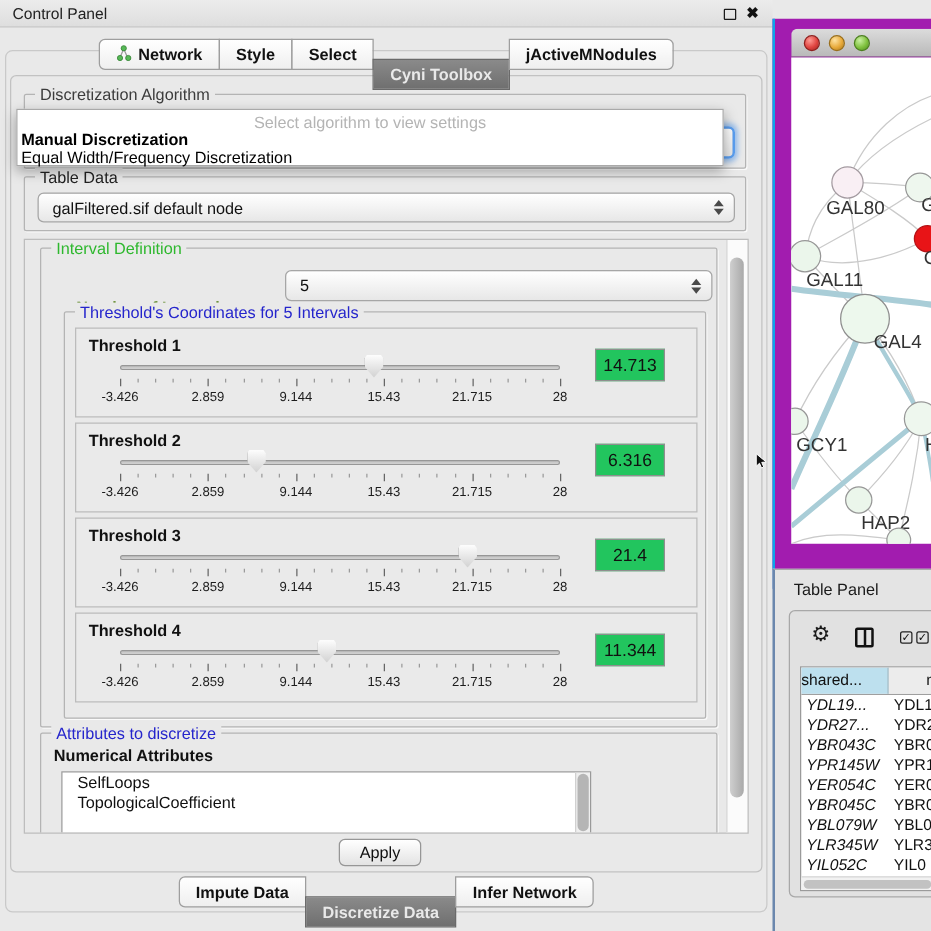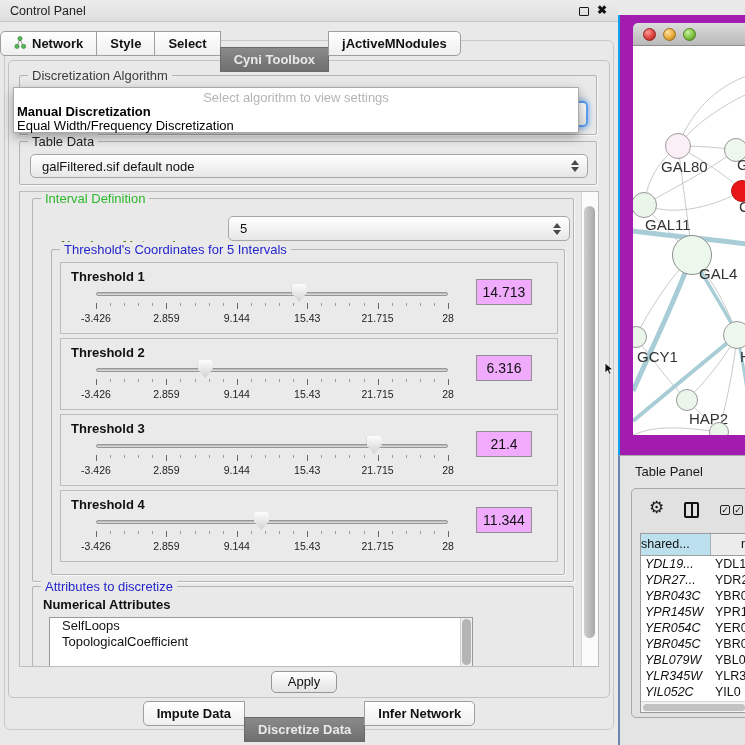--- a/index.html
+++ b/index.html
@@ -10,21 +10,21 @@
   .control-panel{position:absolute;left:0;top:0;width:618px;height:745px;background:#e9e9e9;}
   .cp-titlebar{position:absolute;left:0;top:0;width:618px;height:22px;background:linear-gradient(#ececec,#dedede);border-bottom:1px solid #c6c6c6;}
   .cp-title{position:absolute;left:10px;top:4px;font-size:12.5px;color:#222;}
   .cp-float{position:absolute;left:579px;top:7px;width:10px;height:9px;border:1.5px solid #1a1a1a;border-radius:1px;}
   .cp-close{position:absolute;left:597px;top:3px;font-size:12px;font-weight:bold;color:#111;}
 
   .cp-outer{position:absolute;left:4px;top:40px;width:610px;height:690px;border:1px solid #c9c9c9;border-radius:6px;background:#e9e9e9;}
   .cp-main{position:absolute;left:8px;top:60px;width:602px;height:638px;border:1px solid #c2c2c2;border-radius:5px;background:#e9e9e9;}
 
   
-  .tabstrip{position:absolute;left:0;top:31px;width:618px;height:25px;display:flex;z-index:20;}
+  .tabstrip{position:absolute;left:0;top:31px;width:618px;height:25px;display:flex;justify-content:center;z-index:20;}
   .tab{height:25px;padding:0 13px;display:flex;align-items:center;gap:5px;background:linear-gradient(#ffffff,#efefef);border:1px solid #9e9e9e;margin-left:-1px;font-size:13px;font-weight:600;color:#111;}
   .tab:first-child{border-radius:5px 0 0 5px;margin-left:0;}
   .tab:last-child{border-radius:0 5px 5px 0;}
   .tab.active{background:linear-gradient(#8a8a8a,#6f6f6f);color:#e9e9e9;border-color:#6a6a6a;margin-top:16px;}
 
   
   .group{position:absolute;border:1px solid #b4b4b4;border-radius:2px;box-shadow:inset 0 0 0 0 #fff,1px 1px 0 rgba(255,255,255,.75);}
   .group-label{position:absolute;top:-8px;left:8px;background:#e9e9e9;padding:0 4px;font-size:13px;line-height:15px;}
   .g-dark{color:#3c3c3c;}
   .g-green{color:#2eb82e;}
@@ -52,21 +52,21 @@
   
   .tpanel{position:absolute;left:8px;width:498px;height:72px;border:1px solid #bcbcbc;background:#eaeaea;}
   .tlabel{position:absolute;left:10px;top:6px;font-size:13px;font-weight:bold;color:#111;}
   .track{position:absolute;left:35px;top:29px;width:352px;height:4px;background:linear-gradient(#b2b2b2,#e2e2e2);border:1px solid #979797;border-radius:3px;}
   .handle{position:absolute;top:21px;width:15px;height:18px;background:linear-gradient(#fdfdfd,#d2d2d2);clip-path:polygon(12% 0,88% 0,100% 14%,100% 52%,50% 100%,0 52%,0 14%);filter:drop-shadow(0 0 1px #7d7d7d);}
   .ticks{position:absolute;left:35px;top:40px;width:352px;height:6px;}
   .tick{position:absolute;top:0;width:1px;height:3px;background:#9a9a9a;}
   .tick.major{height:6px;background:#666;}
   .ticklabels{position:absolute;left:35px;top:49px;width:352px;height:12px;}
   .ticklabel{position:absolute;transform:translateX(-50%);font-size:10.5px;font-weight:400;color:#1c1c1c;white-space:nowrap;}
-  .vbox{position:absolute;left:415px;top:16px;width:56px;height:26px;background:#f0abfc;border:1px solid #8f8f8f;font-size:14px;text-align:center;line-height:25px;color:#111;}
+  .vbox{position:absolute;left:415px;top:16px;width:56px;height:26px;background:#22c55e;border:1px solid #8f8f8f;font-size:14px;text-align:center;line-height:25px;color:#111;}
 
   
   .attr-title{position:absolute;left:10px;top:10px;font-size:13px;font-weight:bold;color:#111;}
   .attr-list{position:absolute;left:16px;top:30px;width:424px;height:50px;background:#fff;border:1px solid #9a9a9a;overflow:hidden;}
   .attr-item{height:16px;line-height:16px;padding-left:12px;font-size:13px;color:#111;white-space:nowrap;}
   .attr-scroll{position:absolute;right:0;top:0;width:12px;height:100%;background:#efefef;border-left:1px solid #d0d0d0;}
   .attr-scroll .thumb{position:absolute;left:1px;top:1px;width:9px;height:46px;background:#b5b5b5;border-radius:5px;}
 
   .apply-btn{position:absolute;left:262px;top:610px;width:66px;height:22px;background:linear-gradient(#ffffff,#e3e3e3);border:1px solid #969696;border-radius:5px;font-size:13px;text-align:center;line-height:20px;color:#111;}
 

